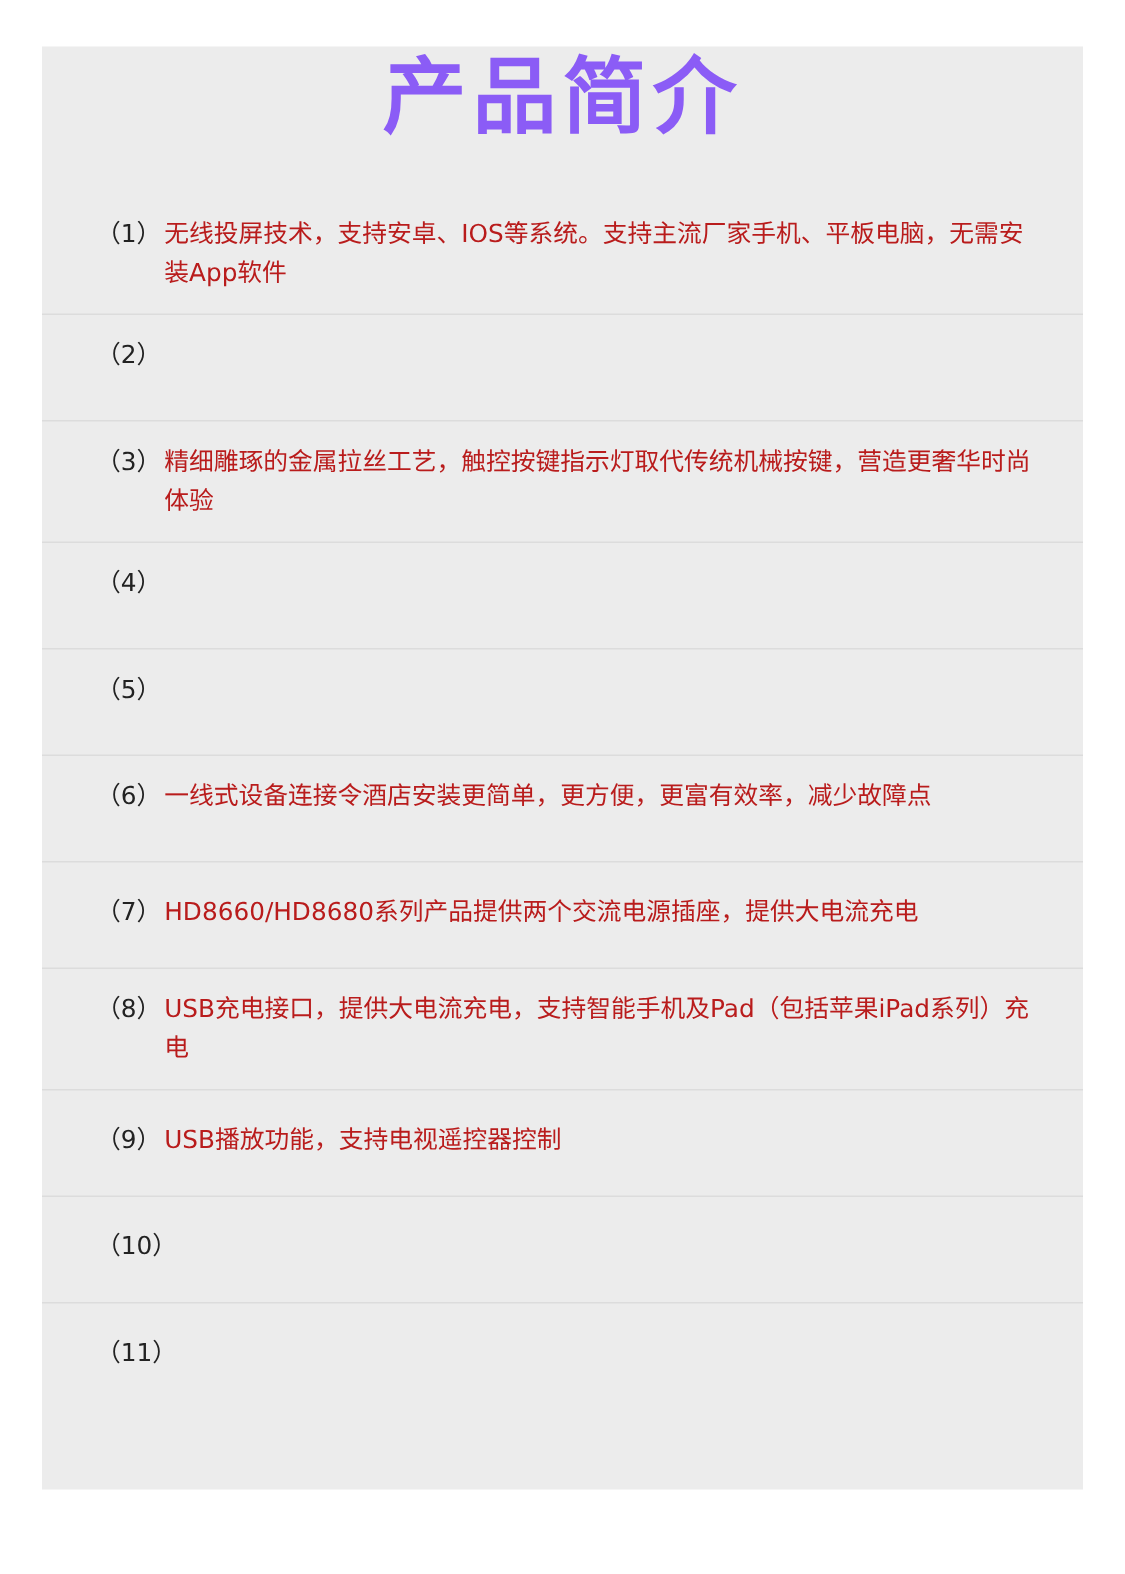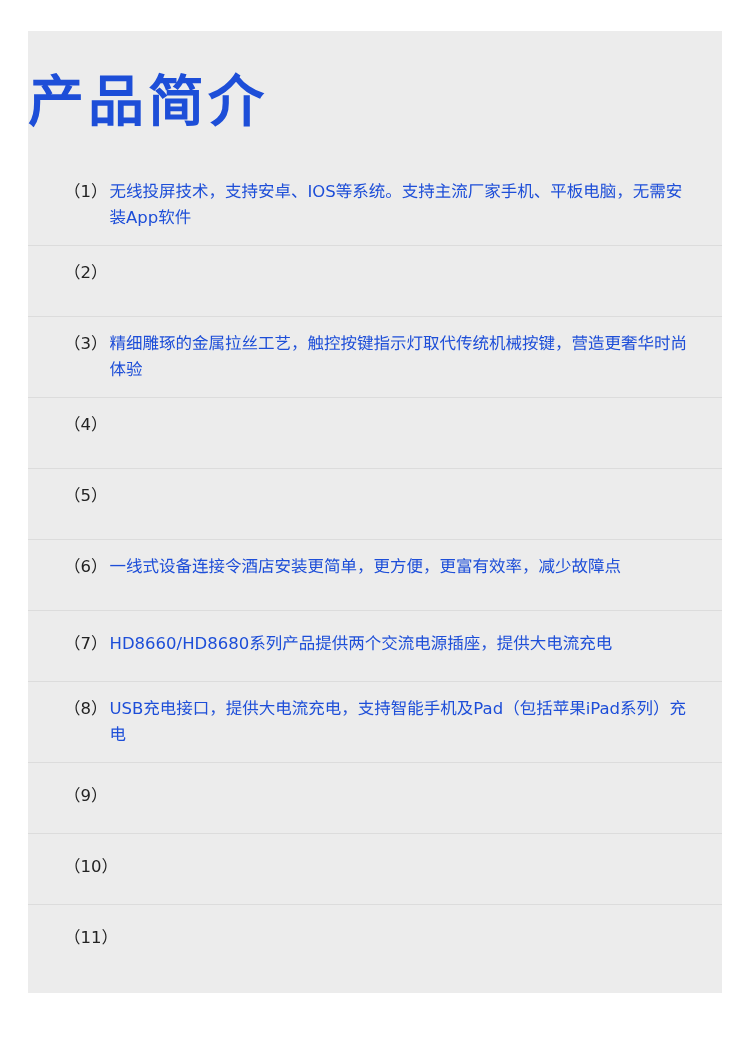--- a/index.html
+++ b/index.html
@@ -24,27 +24,26 @@
     position: absolute;
     left: 28px;
     top: 31px;
     width: 694px;
     height: 962px;
     background: #ececec;
     box-sizing: border-box;
   }
   .title {
     margin: 0;
-    padding-top: 36px;
-    text-align: left;
+    text-align: center;
     font-size: 56px;
     line-height: 1.25;
     font-weight: 700;
     letter-spacing: 4px;
-    color: #1d4ed8;
+    color: #8b5cf6;
     font-family: "DejaVu Sans", "Liberation Sans", sans-serif;
   }
   .list {
     margin: 0;
     padding: 0;
     list-style: none;
     margin-top: 28px;
   }
   .list-item {
     display: flex;
@@ -68,21 +67,21 @@
     padding-bottom: 14px;
   }
   .marker {
     flex: 0 0 auto;
     white-space: nowrap;
     padding-right: 2px;
     color: #222222;
   }
   .text {
     flex: 1 1 auto;
-    color: #1d4ed8;
+    color: #b91c1c;
     word-break: break-word;
   }
   
   .list-item.tall .item-inner {
     padding-top: 20px;
     padding-bottom: 20px;
   }
 </style>
 </head>
 <body>
@@ -132,20 +131,21 @@
       </li>
       <li class="list-item">
         <div class="item-inner">
           <span class="marker">（8）</span>
           <span class="text">USB充电接口，提供大电流充电，支持智能手机及Pad（包括苹果iPad系列）充电</span>
         </div>
       </li>
       <li class="list-item tall">
         <div class="item-inner">
           <span class="marker">（9）</span>
+          <span class="text">USB播放功能，支持电视遥控器控制</span>
         </div>
       </li>
       <li class="list-item tall">
         <div class="item-inner">
           <span class="marker">（10）</span>
         </div>
       </li>
       <li class="list-item tall">
         <div class="item-inner">
           <span class="marker">（11）</span>

